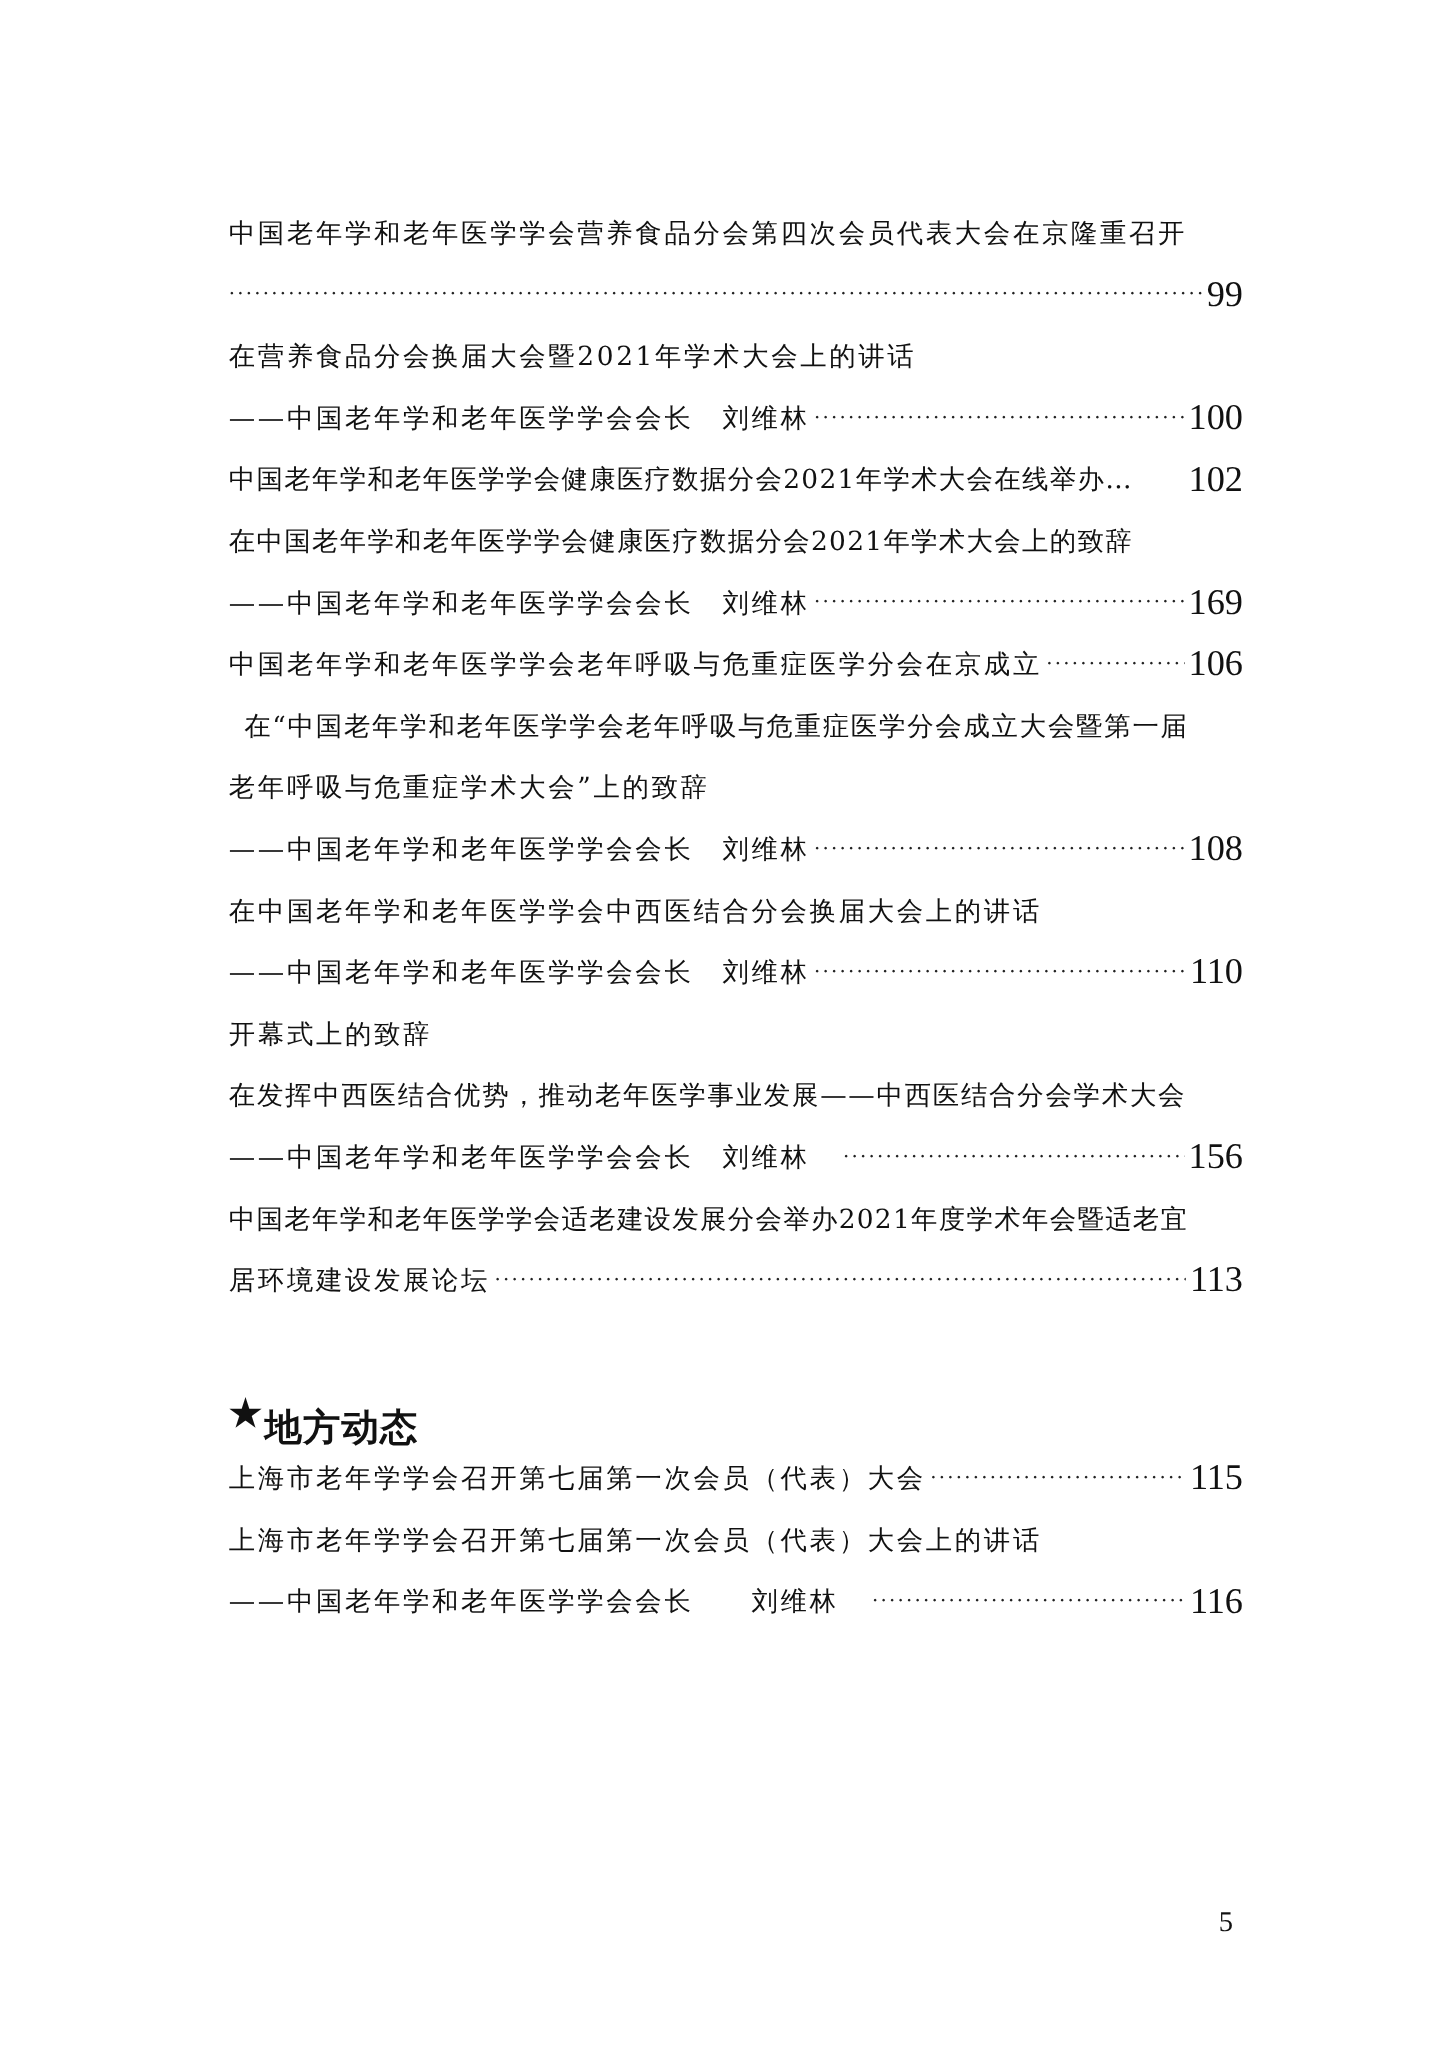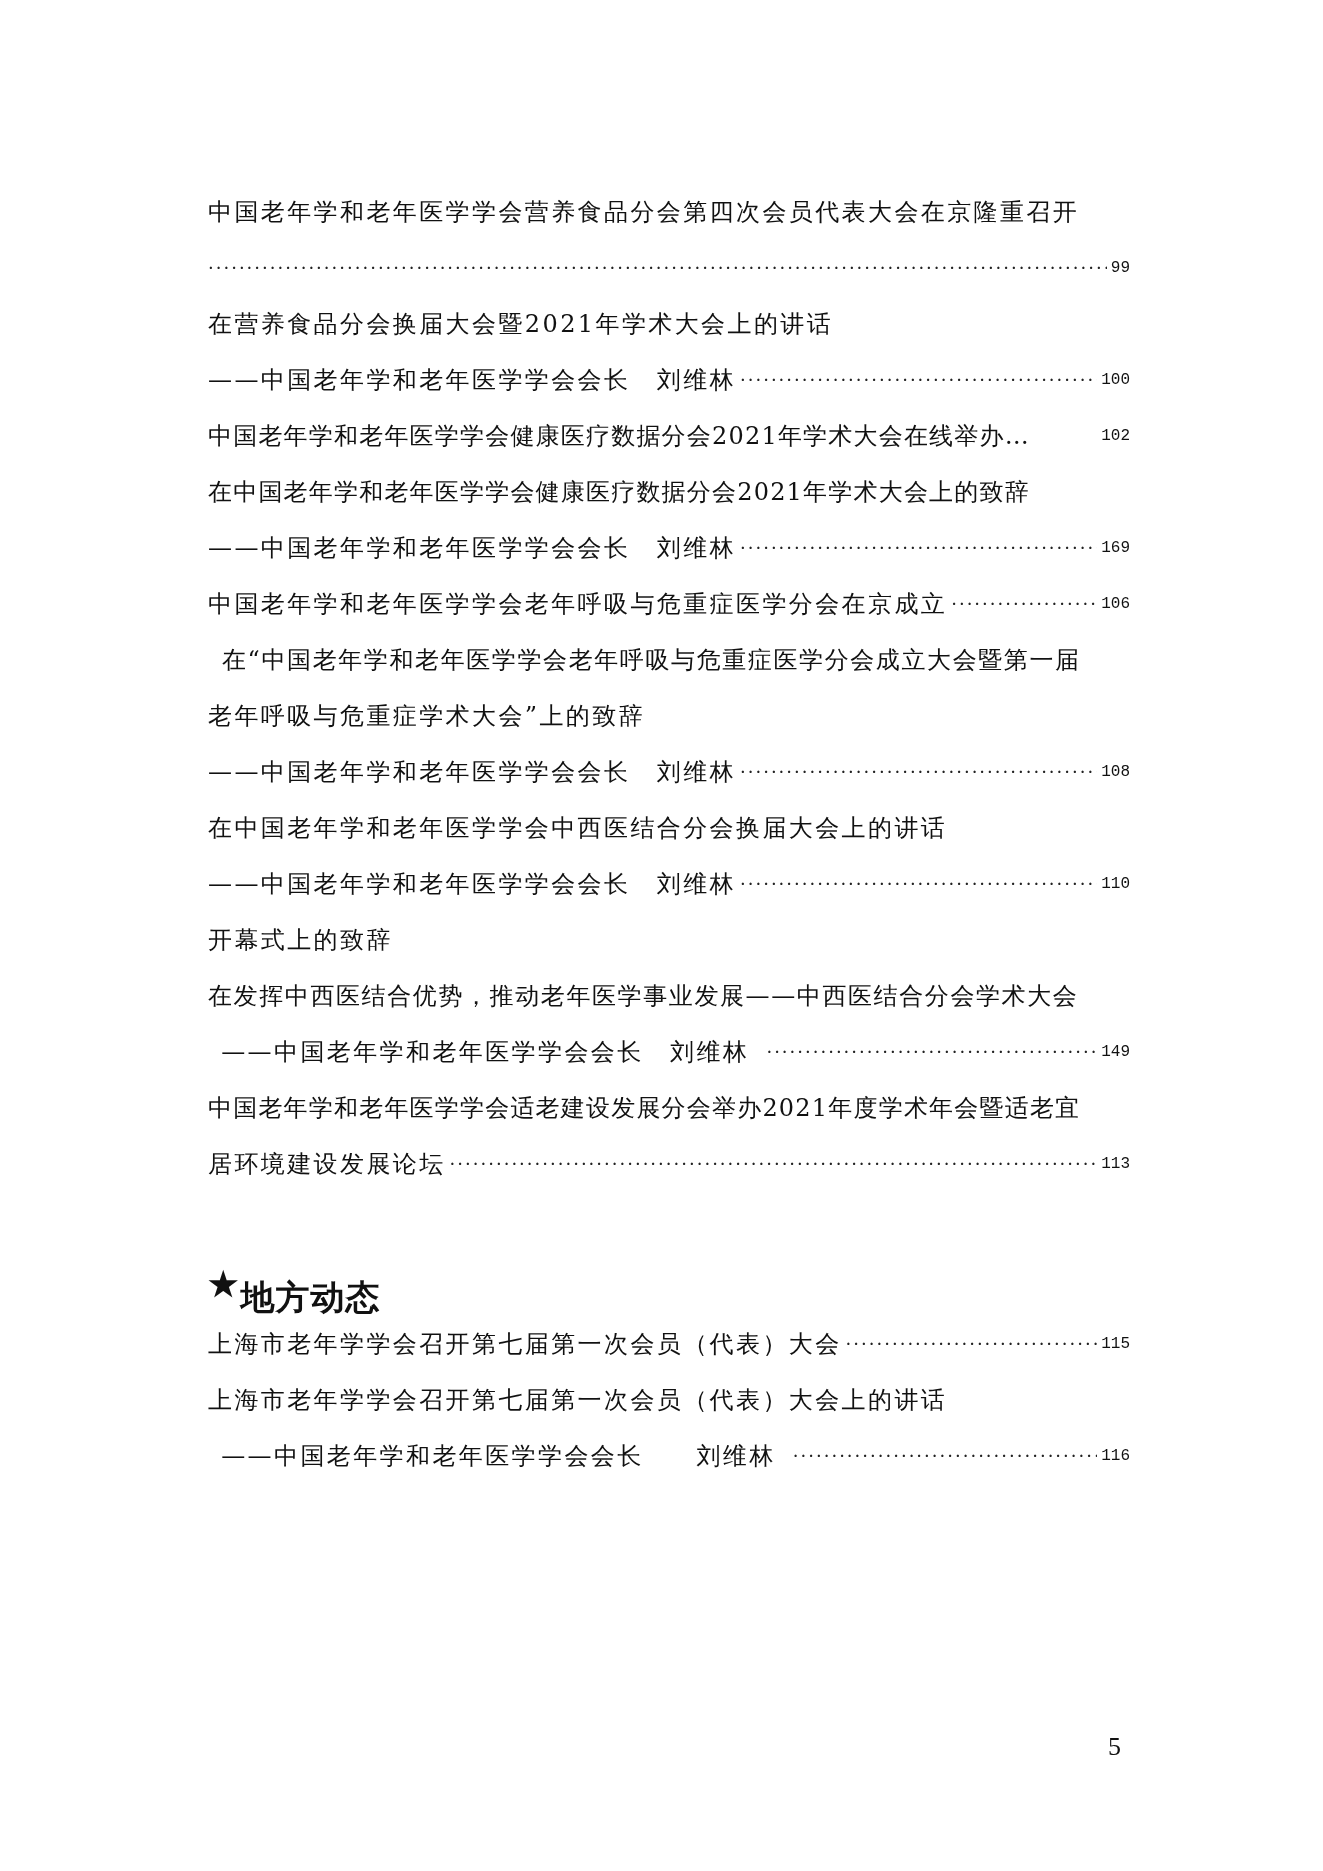--- a/index.html
+++ b/index.html
@@ -2,25 +2,25 @@
 <html><head>
 <meta charset="utf-8">
 <style>
   html, body { margin: 0; padding: 0; background: #ffffff; }
   body { width: 1323px; height: 1871px; position: relative; overflow: hidden;
          font-family: "DejaVu Serif", "Liberation Serif", serif; color: #111; }
   .page { position: absolute; left: 0; top: 0; width: 1323px; height: 1871px; }
   .toc { position: absolute; left: 208px; top: 192px; width: 922px; }
   .line { height: 56px; line-height: 40px; font-size: 24px; white-space: nowrap;
           display: flex; align-items: flex-start; letter-spacing: 2.4px; }
-  .line .txt { flex: 0 0 auto; text-align: center; }
+  .line .txt { flex: 0 0 auto; }
   .line .leader { flex: 1 1 auto; overflow: hidden; margin: 0 4px; letter-spacing: 2px;
                   color: #222; font-size: 18px; line-height: 40px; }
   .line .leader::before { content: "····································································································································"; }
-  .line .pg { flex: 0 0 auto; font-family: Liberation Mono, monospace; font-size: 16px; letter-spacing: 0; }
+  .line .pg { flex: 0 0 auto; font-family: Liberation Serif, serif; font-size: 33px; letter-spacing: 0; }
   .line.indent .txt { padding-left: 14px; }
   .section { height: 80px; margin-top: 44px; display: flex; align-items: center; }
   .section .star { font-size: 34px; font-weight: bold; margin-right: 2px; }
   .section .title { font-size: 34px; font-weight: bold; font-family: Liberation Serif, serif; letter-spacing: 1px; margin-top: 28px; }
   .page-number { position: absolute; left: 1108px; top: 1732px; font-size: 26px;
                  font-family: "Liberation Serif", serif; }
 </style>
 </head>
 <body>
 
@@ -82,21 +82,21 @@
     </div>
     <div class="line">
       <span class="txt">开幕式上的致辞</span>
     </div>
     <div class="line">
       <span class="txt" style="letter-spacing:1.6px">在发挥中西医结合优势，推动老年医学事业发展——中西医结合分会学术大会</span>
     </div>
     <div class="line">
       <span class="txt">——中国老年学和老年医学学会会长　刘维林　</span>
       <span class="leader"></span>
-      <span class="pg">149</span>
+      <span class="pg">156</span>
     </div>
     <div class="line">
       <span class="txt" style="letter-spacing:1.2px">中国老年学和老年医学学会适老建设发展分会举办2021年度学术年会暨适老宜</span>
     </div>
     <div class="line">
       <span class="txt">居环境建设发展论坛</span>
       <span class="leader"></span>
       <span class="pg">113</span>
     </div>
 

